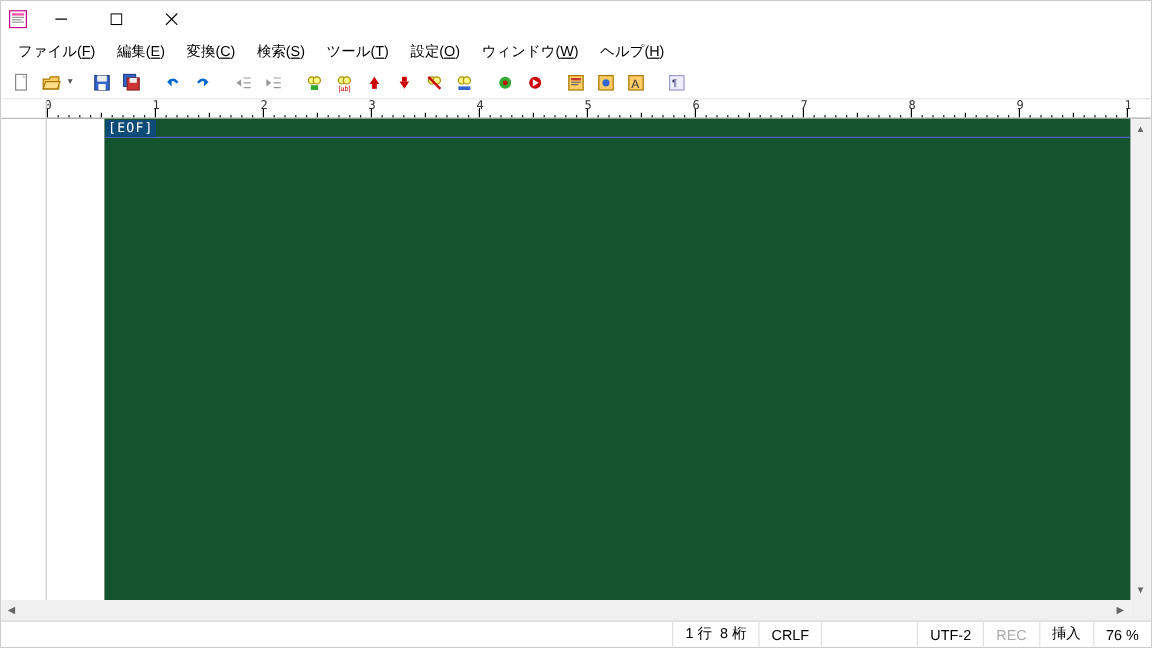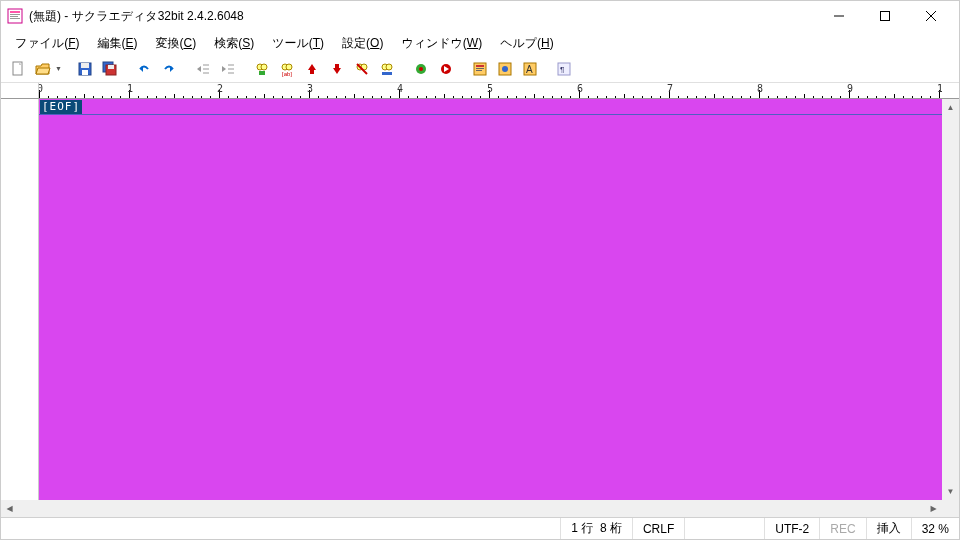--- a/index.html
+++ b/index.html
@@ -19,21 +19,21 @@
 .ruler-row { height: 16px; display: flex; background: #fff; border-bottom: 1px solid #999; }
 .ruler-row .gutter { width: 38px; background: #fff; border-right: 1px solid #ccc; }
 .ruler { flex: 1; position: relative; font-family: "MS Gothic", monospace; font-size: 10px; overflow: hidden; }
 .ruler .tick { position: absolute; bottom: 0; width: 1px; background: #000; }
 .ruler .tick.major { height: 8px; }
 .ruler .tick.minor { height: 4px; }
 .ruler .tick.dot { height: 2px; }
 .ruler .num { position: absolute; top: 0; font-size: 10px; color: #333; }
 .editor-wrap { flex: 1; display: flex; min-height: 0; }
 .editor-gutter { width: 38px; background: #fff; border-right: 1px solid #ccc; }
-.editor-area { flex: 1; background: #d946ef; position: relative; font-family: "MS Gothic", monospace; font-size: 13px; }
+.editor-area { flex: 1; background: #14532d; position: relative; font-family: "MS Gothic", monospace; font-size: 13px; margin-left: 48px; }
 .eof-marker {
   position: absolute; top: 1px; left: 1px;
   background:#0a4b78; color:#fff;
   padding:0 2px; font-size:11px; line-height:14px;
   font-family:"MS Gothic",monospace;
   letter-spacing:1px;
 }
 .editor-line { position: absolute; top: 0; left: 0; right: 0; height: 16px; border-bottom: 1px solid #5060c0; }
 .vscroll { width: 17px; background: #f0f0f0; display: flex; flex-direction: column; }
 .vscroll .sbtn { height: 17px; display: flex; align-items: center; justify-content: center; font-size: 8px; color: #666; background: #f0f0f0; }
@@ -54,21 +54,20 @@
 <div class="titlebar">
   <span class="app-icon">
     <svg width="16" height="16">
         <rect x="1" y="1" width="14" height="14" fill="#fff" stroke="#c08" stroke-width="1"></rect>
         <rect x="3" y="3" width="10" height="2" fill="#f5a"></rect>
         <rect x="3" y="6" width="10" height="1" fill="#999"></rect>
         <rect x="3" y="8" width="8" height="1" fill="#999"></rect>
         <rect x="3" y="10" width="10" height="1" fill="#999"></rect>
       </svg>
   </span>
-  <span class="title">(無題) - サクラエディタ32bit 2.4.2.6048</span>
   <div class="win-controls">
     <div class="win-btn">
         <svg width="10" height="10">
           <line x1="0" y1="5" x2="10" y2="5" stroke="#000" stroke-width="1"></line>
         </svg>
       </div>
     <div class="win-btn">
         <svg width="10" height="10">
           <rect x="0.5" y="0.5" width="9" height="9" fill="none" stroke="#000" stroke-width="1"></rect>
         </svg>
@@ -376,14 +375,14 @@
 </div>
 
 <div class="statusbar">
   <div class="spacer"></div>
   <div class="cell"><span>1 行</span>&nbsp;&nbsp;<span>8 桁</span></div>
   <div class="cell">CRLF</div>
   <div class="cell" style="width:80px"></div>
   <div class="cell">UTF-2</div>
   <div class="cell dim">REC</div>
   <div class="cell">挿入</div>
-  <div class="cell">32 %</div>
+  <div class="cell">76 %</div>
 </div>
 
 </body></html>

